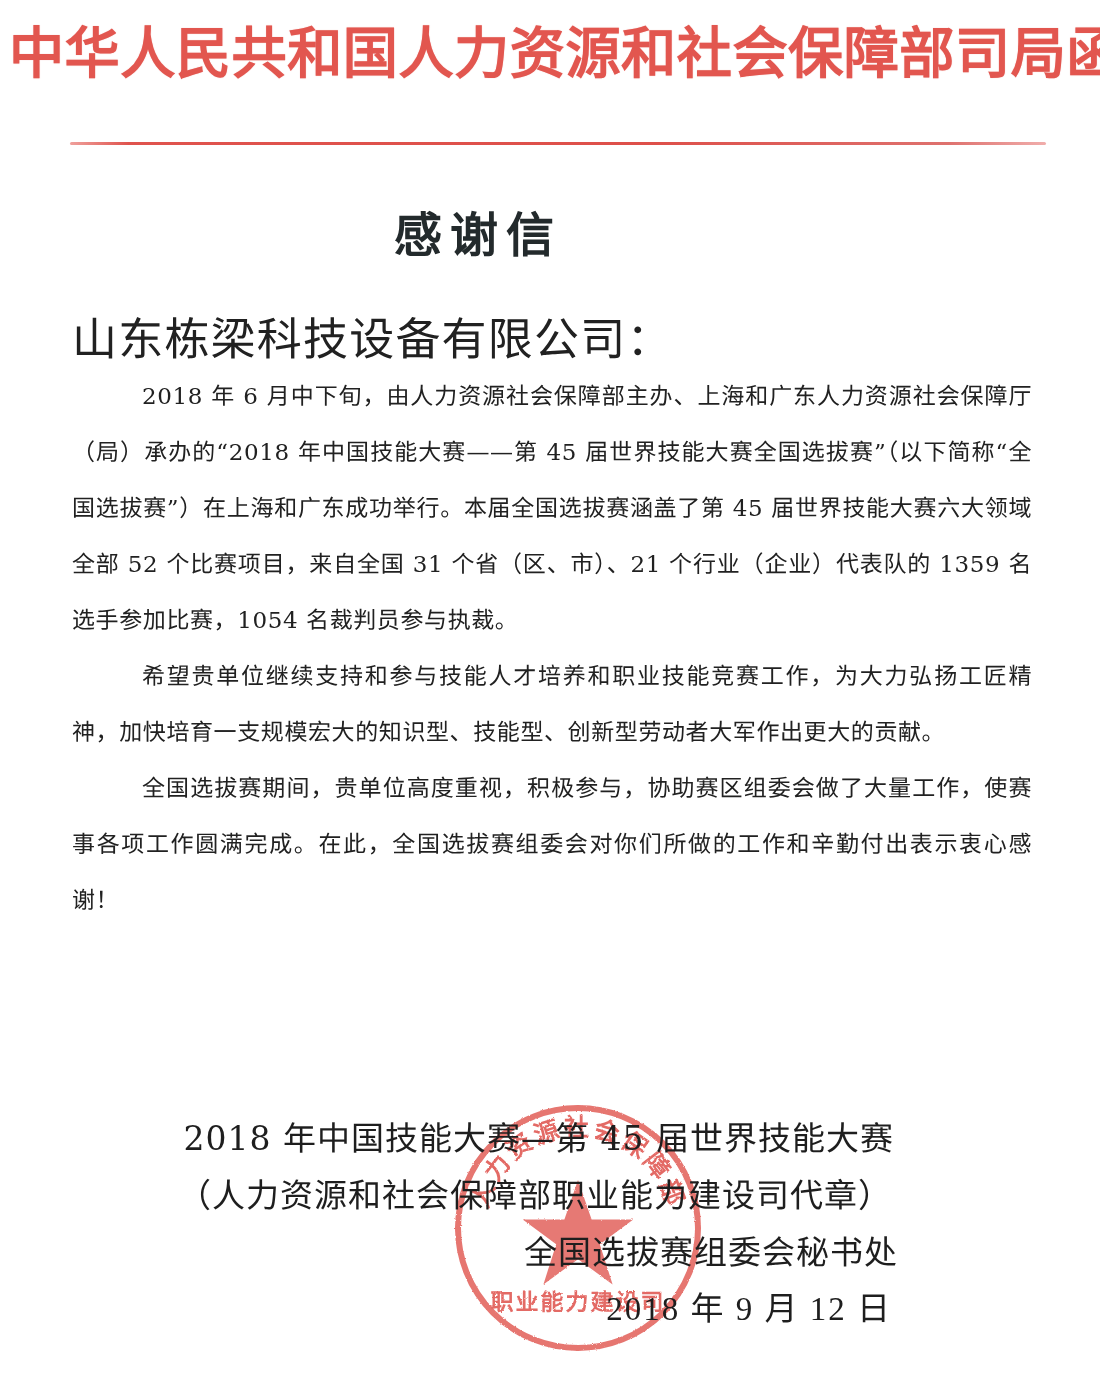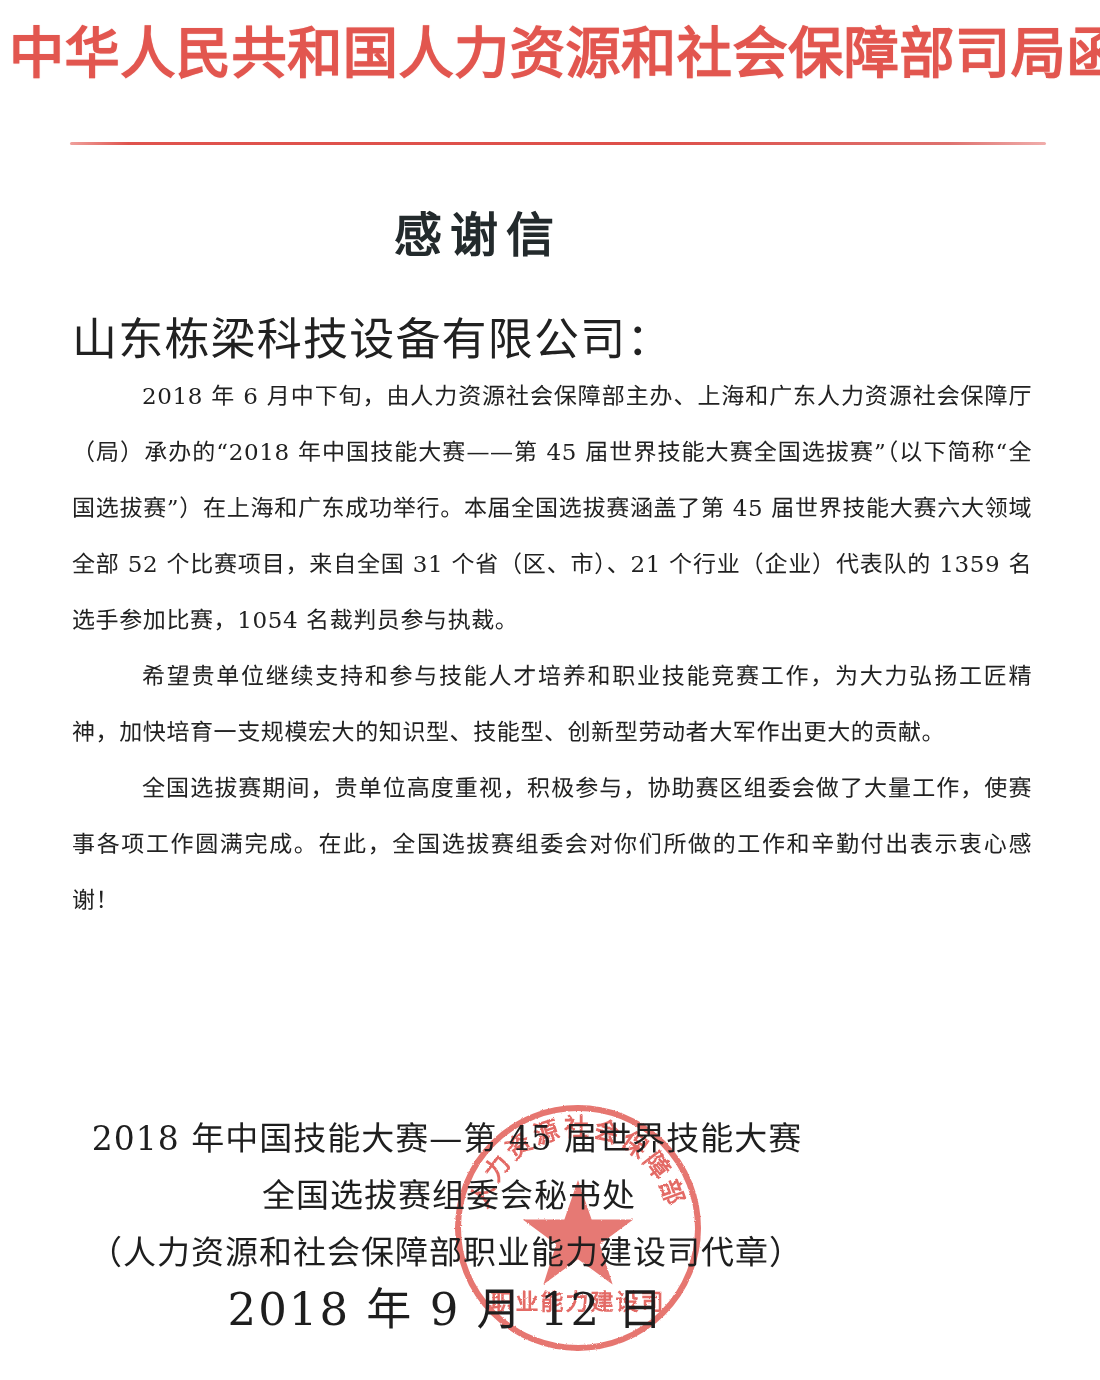--- a/index.html
+++ b/index.html
@@ -99,40 +99,41 @@
     margin: 0;
   }
   .para + .para { margin-top: 0; }
 
   
   .sign-block {
     position: absolute;
     left: 0;
     top: 1110px;
     width: 916px;
-    text-align: center;
+    text-align: right;
     z-index: 3;
   }
   .sign-line {
     font-size: 33px;
     line-height: 57px;
     letter-spacing: 1px;
     color: #1e1e1e;
     white-space: nowrap;
   }
   .sign-line.indent-a { padding-right: 22px; }
   .sign-line.indent-b { padding-right: 18px; }
   .sign-line.indent-c { padding-right: 24px; }
   .sign-date {
-    font-size: 45px;
+    font-size: 33px;
     line-height: 57px;
     letter-spacing: 2px;
     color: #1e1e1e;
     padding-right: 24px;
     white-space: nowrap;
+    font-family: Liberation Serif, serif;
   }
 
   
   .seal {
     position: absolute;
     left: 452px;
     top: 1102px;
     width: 252px;
     height: 252px;
     z-index: 2;
@@ -196,18 +197,18 @@
 
         <polygon points="126,78 139.6,117.6 181.3,117.6 147.8,142.2 160.6,182.4 126,157.2 91.4,182.4 104.2,142.2 70.7,117.6 112.4,117.6" fill="#e0544f" opacity="0.9"></polygon>
 
         <text class="seal-bottom-text" x="126" y="208" text-anchor="middle">职业能力建设司</text>
       </g>
     </svg>
   </div>
 
   <div class="sign-block">
     <div class="sign-line indent-a">2018 年中国技能大赛—第 45 届世界技能大赛</div>
+    <div class="sign-line indent-c">（人力资源和社会保障部职业能力建设司代章）</div>
     <div class="sign-line indent-b">全国选拔赛组委会秘书处</div>
-    <div class="sign-line indent-c">（人力资源和社会保障部职业能力建设司代章）</div>
     <div class="sign-date">2018 年 9 月 12 日</div>
   </div>
 
 </div>
 
 </body></html>

